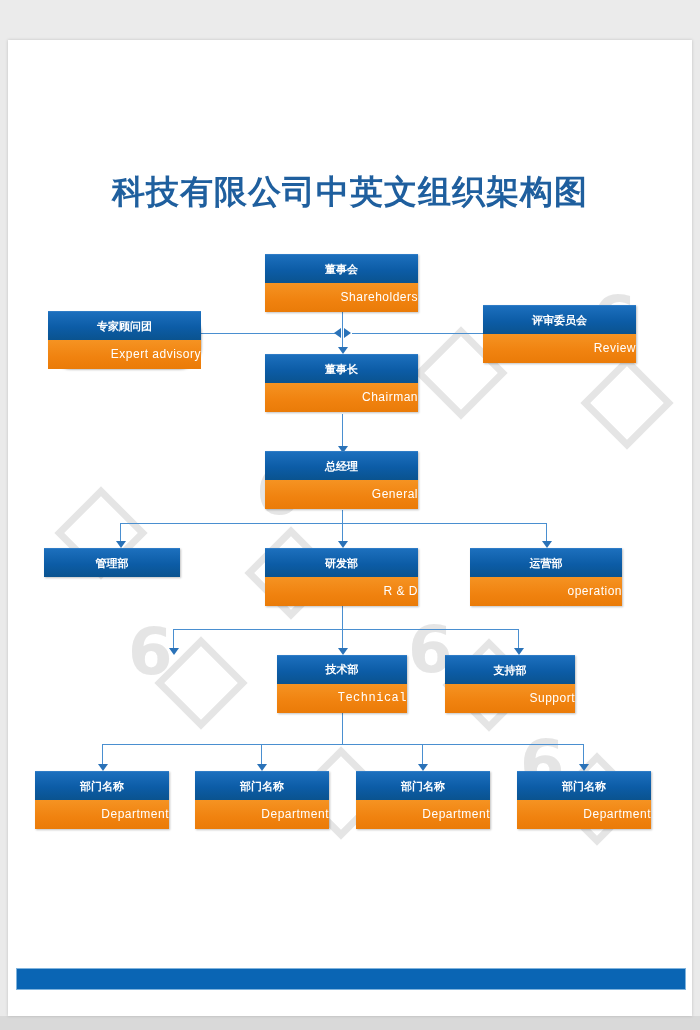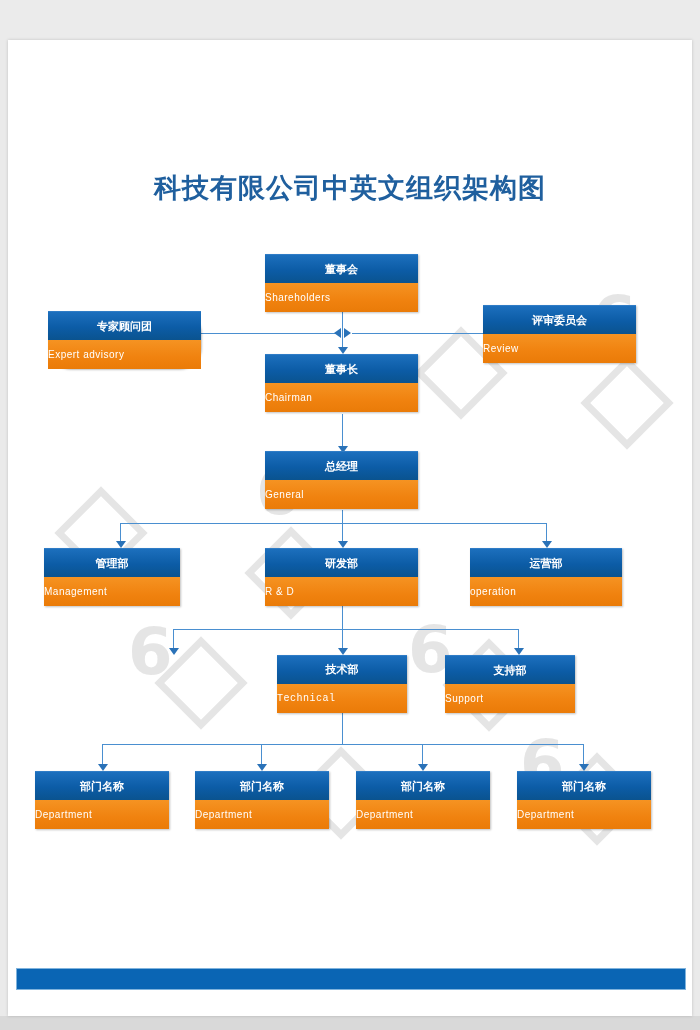--- a/index.html
+++ b/index.html
@@ -26,36 +26,36 @@
     font-size:64px;font-weight:700;color:#e3e3e3;line-height:1;
   }
   .wm .dia{
     width:52px;height:52px;border:7px solid #e3e3e3;
     transform:rotate(45deg);position:absolute;
   }
 
   
   .title{
     position:absolute;left:0;top:130px;width:684px;text-align:center;
-    font-size:27px;font-weight:700;color:#1f5f9e;letter-spacing:1px;
+    font-size:33px;font-weight:700;color:#1f5f9e;letter-spacing:1px;
     white-space:nowrap;
   }
 
   
   .node{position:absolute;box-shadow:1px 1px 2px rgba(0,0,0,.25);}
   .node .cn{
     height:28px;line-height:28px;text-align:center;color:#ffffff;
     font-size:11px;font-weight:700;
     background:linear-gradient(to bottom,#1c6fbd 0%,#0c5ca6 55%,#0a538f 100%);
     border-top:1px solid #2f7cc6;
     overflow:hidden;white-space:nowrap;
   }
   .node .en{
-    height:29px;line-height:29px;text-align:left;color:#ffffff;
-    font-size:10px;letter-spacing:.5px;
+    height:29px;line-height:29px;text-align:right;color:#ffffff;
+    font-size:12px;letter-spacing:.5px;
     background:linear-gradient(to bottom,#f59322 0%,#f0820f 60%,#ea7b08 100%);
     overflow:hidden;white-space:nowrap;
   }
 
   
   .ln{position:absolute;background:#4a8fd0;}
   .ln.v{width:1px;}
   .ln.h{height:1px;}
   .arrow-d{
     position:absolute;width:0;height:0;
@@ -193,21 +193,20 @@
       <div class="en">Review</div>
     </div>
 
     <div class="node" style="left:257px;top:411px;width:153px;">
       <div class="cn">总经理</div>
       <div class="en">General</div>
     </div>
 
     <div class="node" style="left:36px;top:508px;width:136px;">
       <div class="cn">管理部</div>
-      <div class="en">Management</div>
     </div>
 
     <div class="node" style="left:257px;top:508px;width:153px;">
       <div class="cn">研发部</div>
       <div class="en">R &amp; D</div>
     </div>
 
     <div class="node" style="left:462px;top:508px;width:152px;">
       <div class="cn">运营部</div>
       <div class="en">operation</div>

